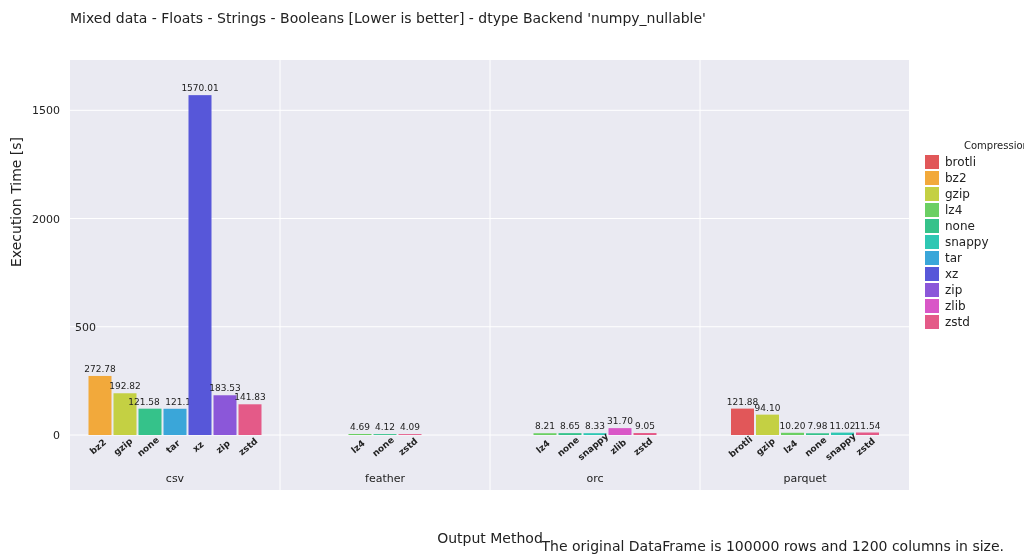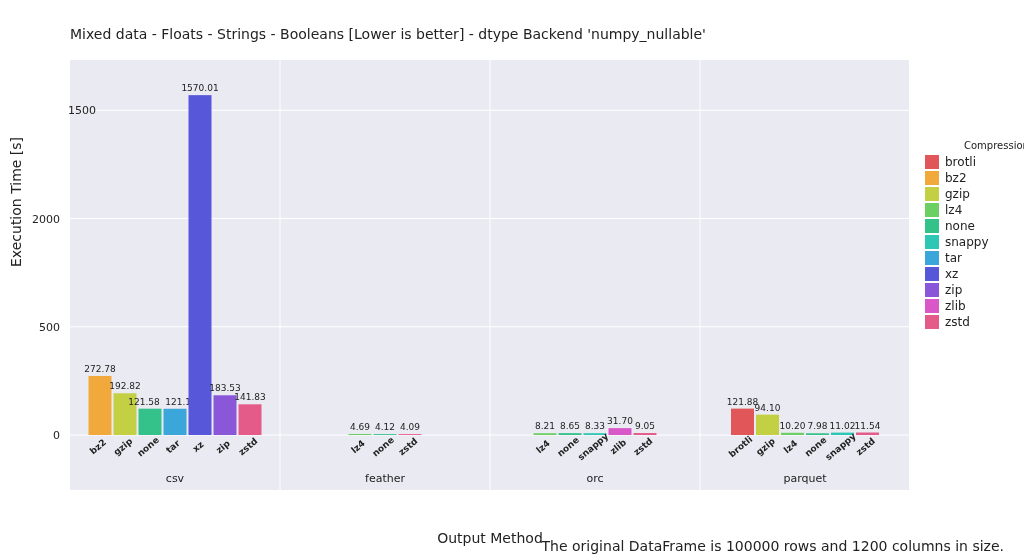--- a/index.html
+++ b/index.html
@@ -16,21 +16,21 @@
     position: absolute;
     left: 70px;
     top: 8px;
   }
   .title {
     font-size: 18px;
     font-weight: 500;
   }
   .subtitle {
     font-size: 14px;
-    margin-top: 18px;
+    margin-top: 2px;
     color: #222;
   }
   .plot-area {
     position: absolute;
     left: 70px;
     top: 60px;
     width: 840px;
     height: 430px;
     background: #eaeaf2;
   }
@@ -188,23 +188,23 @@
       <rect x="786" y="372.50201219512195" width="23" height="2.4979878048780506" fill="#e45a88"></rect>
       <text x="797.5" y="368.50201219512195" class="bar-label">11.54</text>
       <text x="797.5" y="389" class="minor-cat" transform="rotate(-40 797.5 389)" text-anchor="end">zstd</text>
       <text x="735" y="422" class="major-cat">parquet</text>
       <line x1="839.5" y1="0" x2="839.5" y2="430" stroke="#fff" stroke-width="1"></line>
     </svg>
 </div>
 
 <div id="yticks-holder">
     <div class="ytick" style="left: 0px; top: 435px;">0</div>
-    <div class="ytick" style="left: 0px; top: 326.768px;">500</div>
+    <div class="ytick" style="left: 0px; top: 326.768px; padding-left: 36px;">500</div>
     <div class="ytick" style="left: 0px; top: 218.537px;">2000</div>
-    <div class="ytick" style="left: 0px; top: 110.305px; padding-left: 36px;">1500</div>
+    <div class="ytick" style="left: 0px; top: 110.305px;">1500</div>
   </div>
 
 <div class="xlabel">Output Method</div>
 
 <div class="footnote">The original DataFrame is 100000 rows and 1200 columns in size.</div>
 
 <div class="legend">
   <div class="legend-title">Compression</div>
   <div id="legend-items">
       <div class="legend-row">

